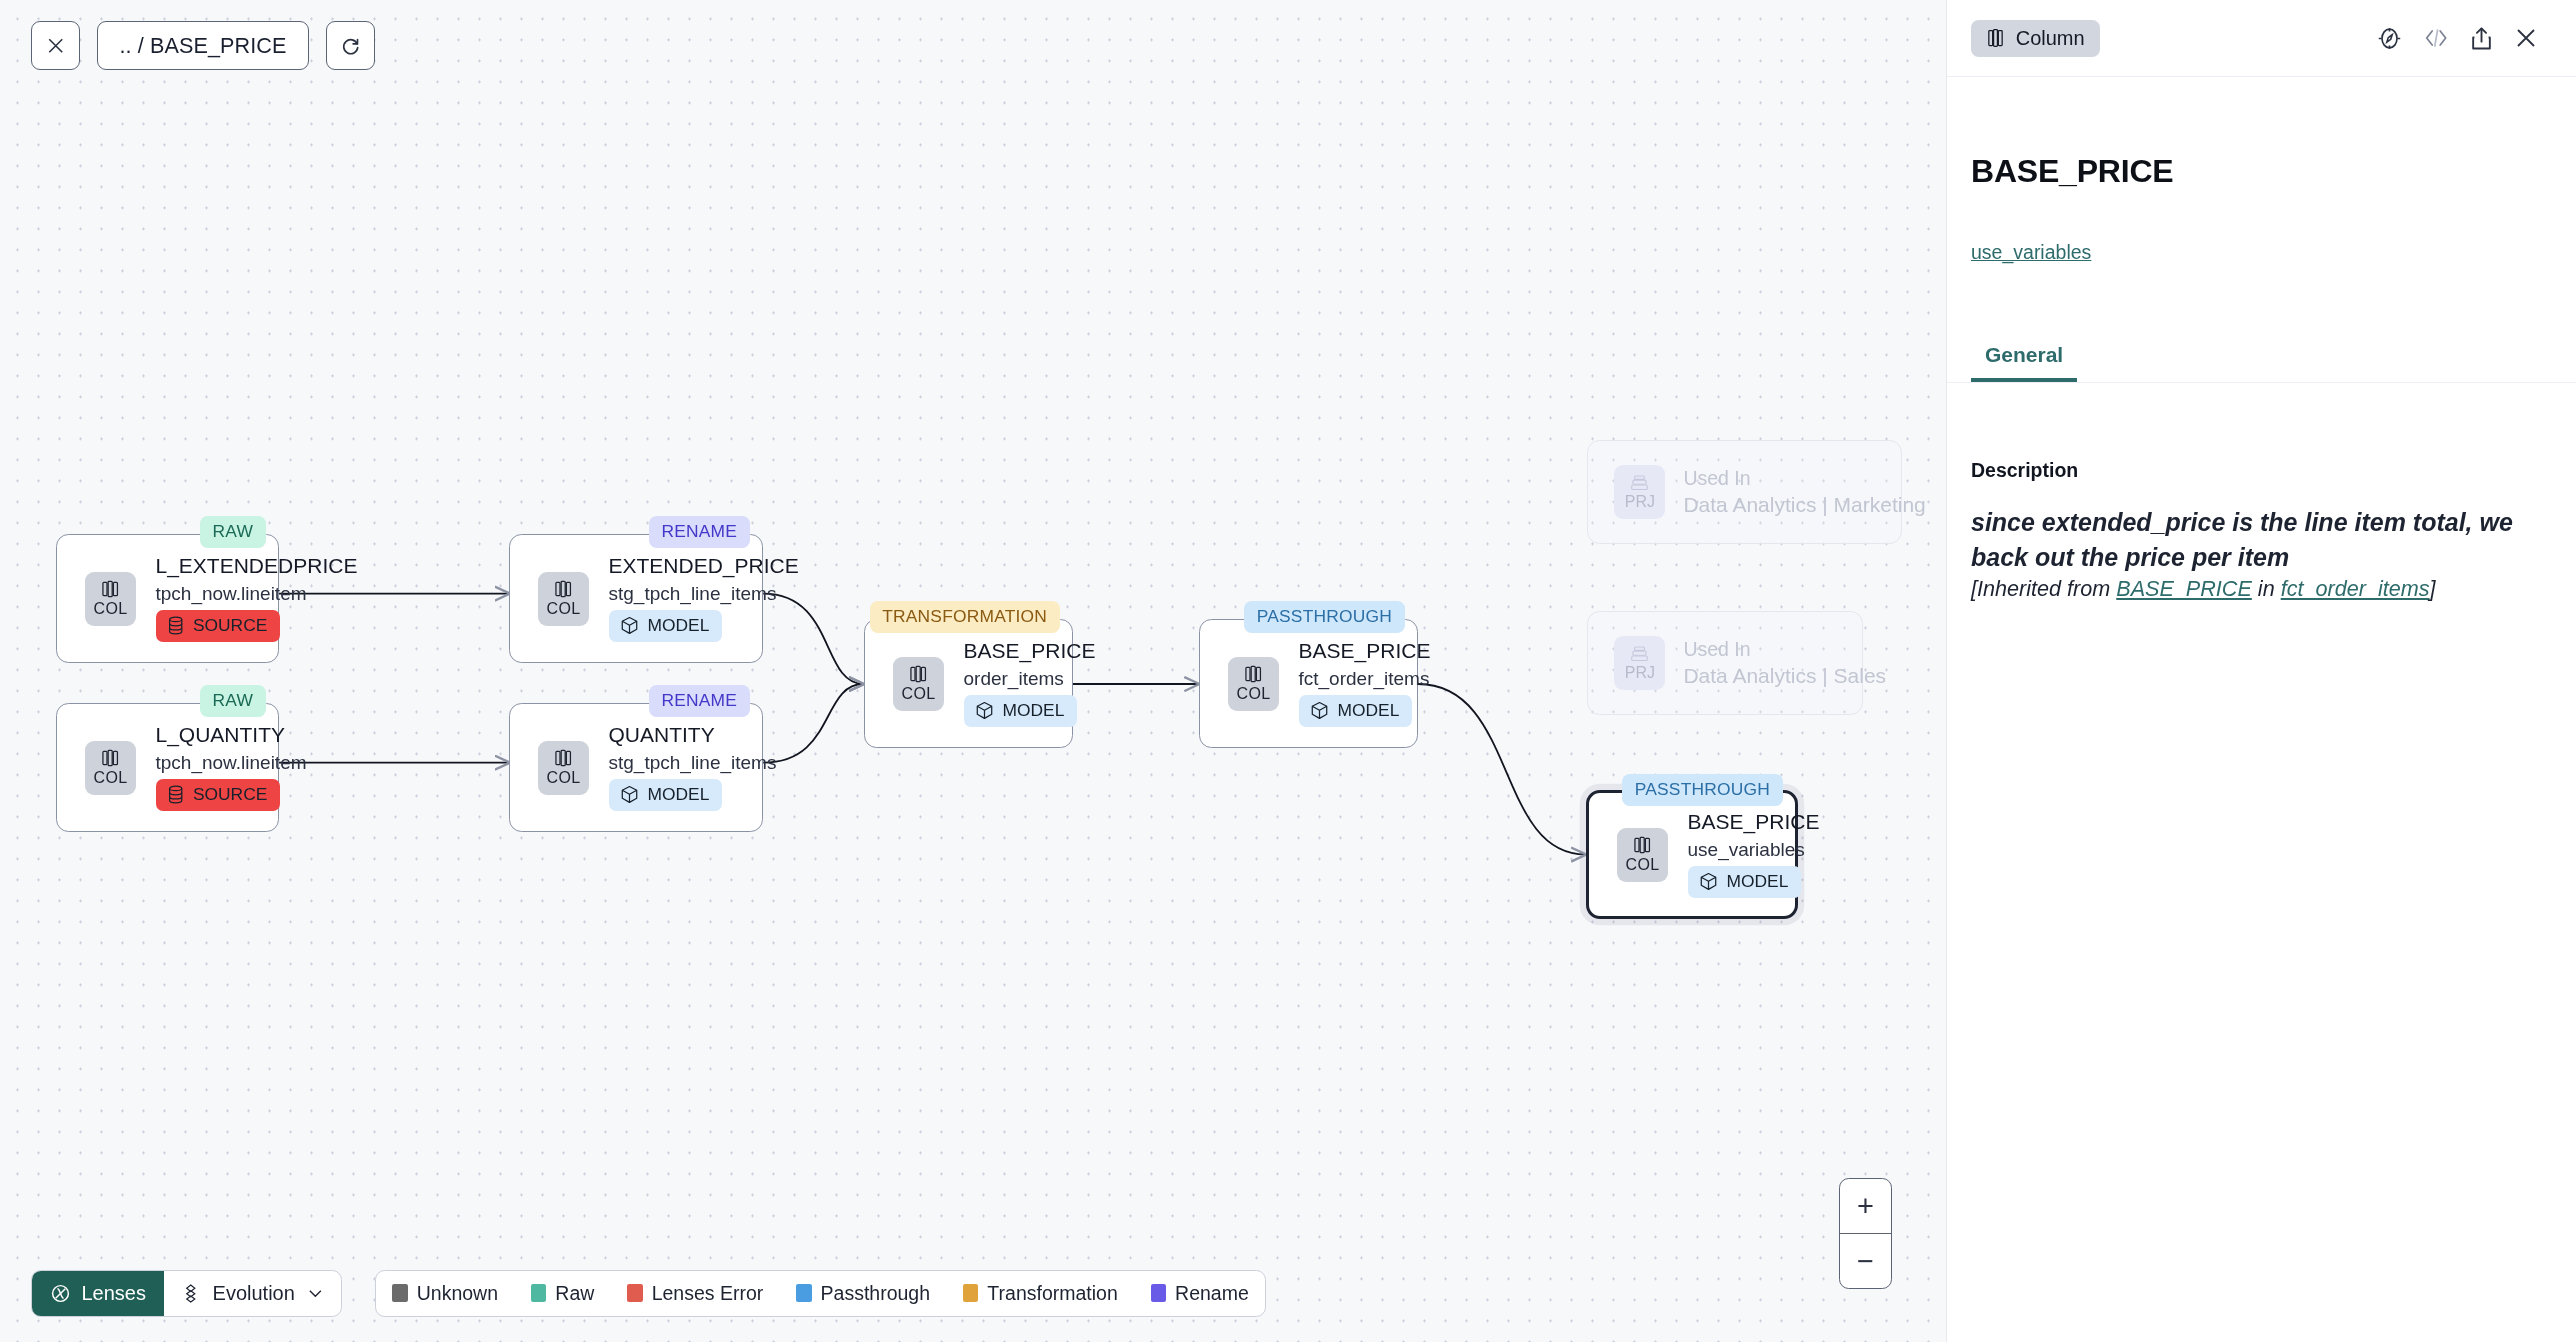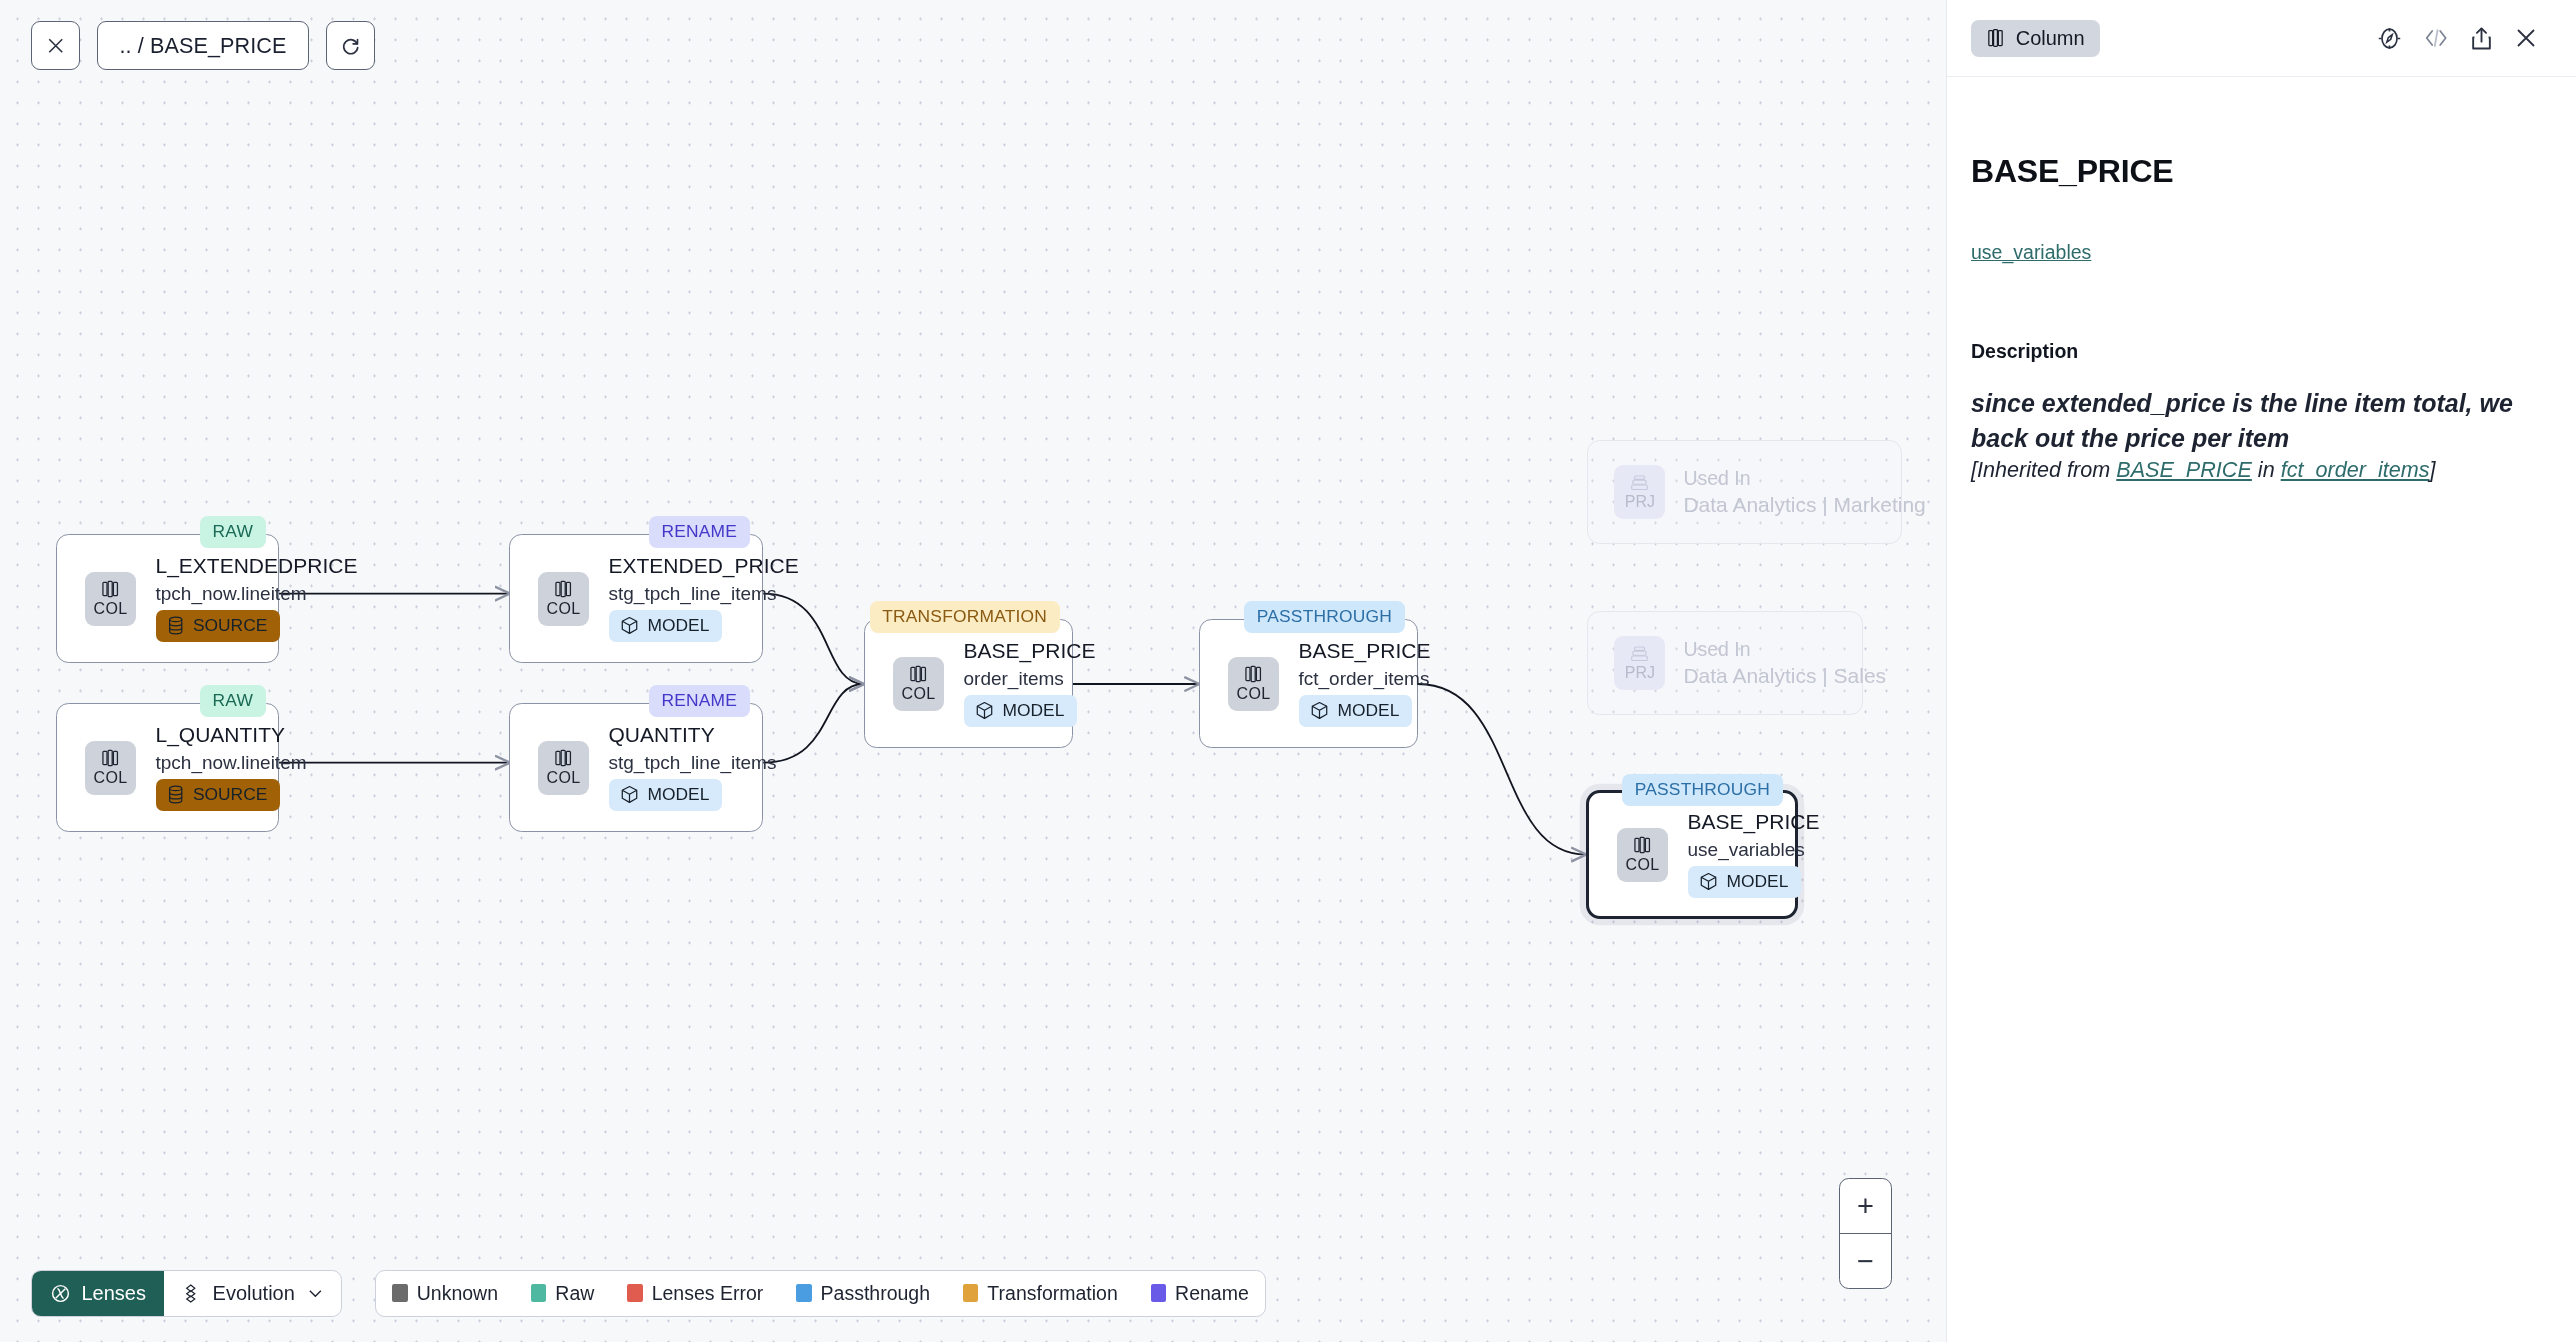--- a/index.html
+++ b/index.html
@@ -50,21 +50,21 @@
     gap: 2.1px; flex: none;
   }
   .node-icon .kind { font-size: 16px; color: #1d2330; letter-spacing: 0.3px; line-height: 1; }
   .node-body { margin-left: 19.5px; display: flex; flex-direction: column; gap: 6.3px; }
   .node-title { font-size: 21px; color: #141925; line-height: 1.05; white-space: nowrap; }
   .node-sub { font-size: 19px; color: #2b3140; line-height: 1.05; white-space: nowrap; }
   .node-pill {
     align-self: flex-start; display: inline-flex; align-items: center; gap: 9px;
     border-radius: 7px; padding: 4.9px 12.5px 5.6px 11px; font-size: 17.4px; white-space: nowrap;
   }
-  .pill-source { background: #a16207; color: #17212b; }
+  .pill-source { background: #ef4444; color: #17212b; }
   .pill-model  { background: #d7eafb; color: #17212b; }
   .node-tag {
     position: absolute; top: -19.5px; right: 12.5px;
     border-radius: 7.7px; padding: 5.6px 12.5px; font-size: 17.4px; letter-spacing: 0.2px;
     z-index: 4; white-space: nowrap;
   }
   .tag-raw { background: #c9f4e4; color: #1a6a55; }
   .tag-rename { background: #d9dcfb; color: #4338c9; }
   .tag-transformation { background: #fbecc4; color: #8a5a12; }
   .tag-passthrough { background: #cfe7fa; color: #2b6fa6; }
@@ -461,20 +461,23 @@
           </svg>
         </span>
       </div>
     </div>
 
     <div class="panel-title">BASE_PRICE</div>
     <div class="panel-link">
       <a>use_variables</a>
     </div>
 
+    <div class="tabs">
+      <div class="tab">General</div>
+    </div>
 
     <div class="section">
       <div class="sec-label">Description</div>
       <div class="desc">since extended_price is the line item total, we back out the price per item</div>
       <div class="inherit">
         <span>[Inherited from </span><a>BASE_PRICE</a><span> in </span><a>fct_order_items</a><span>]</span>
       </div>
     </div>
   </div>
 </div>

